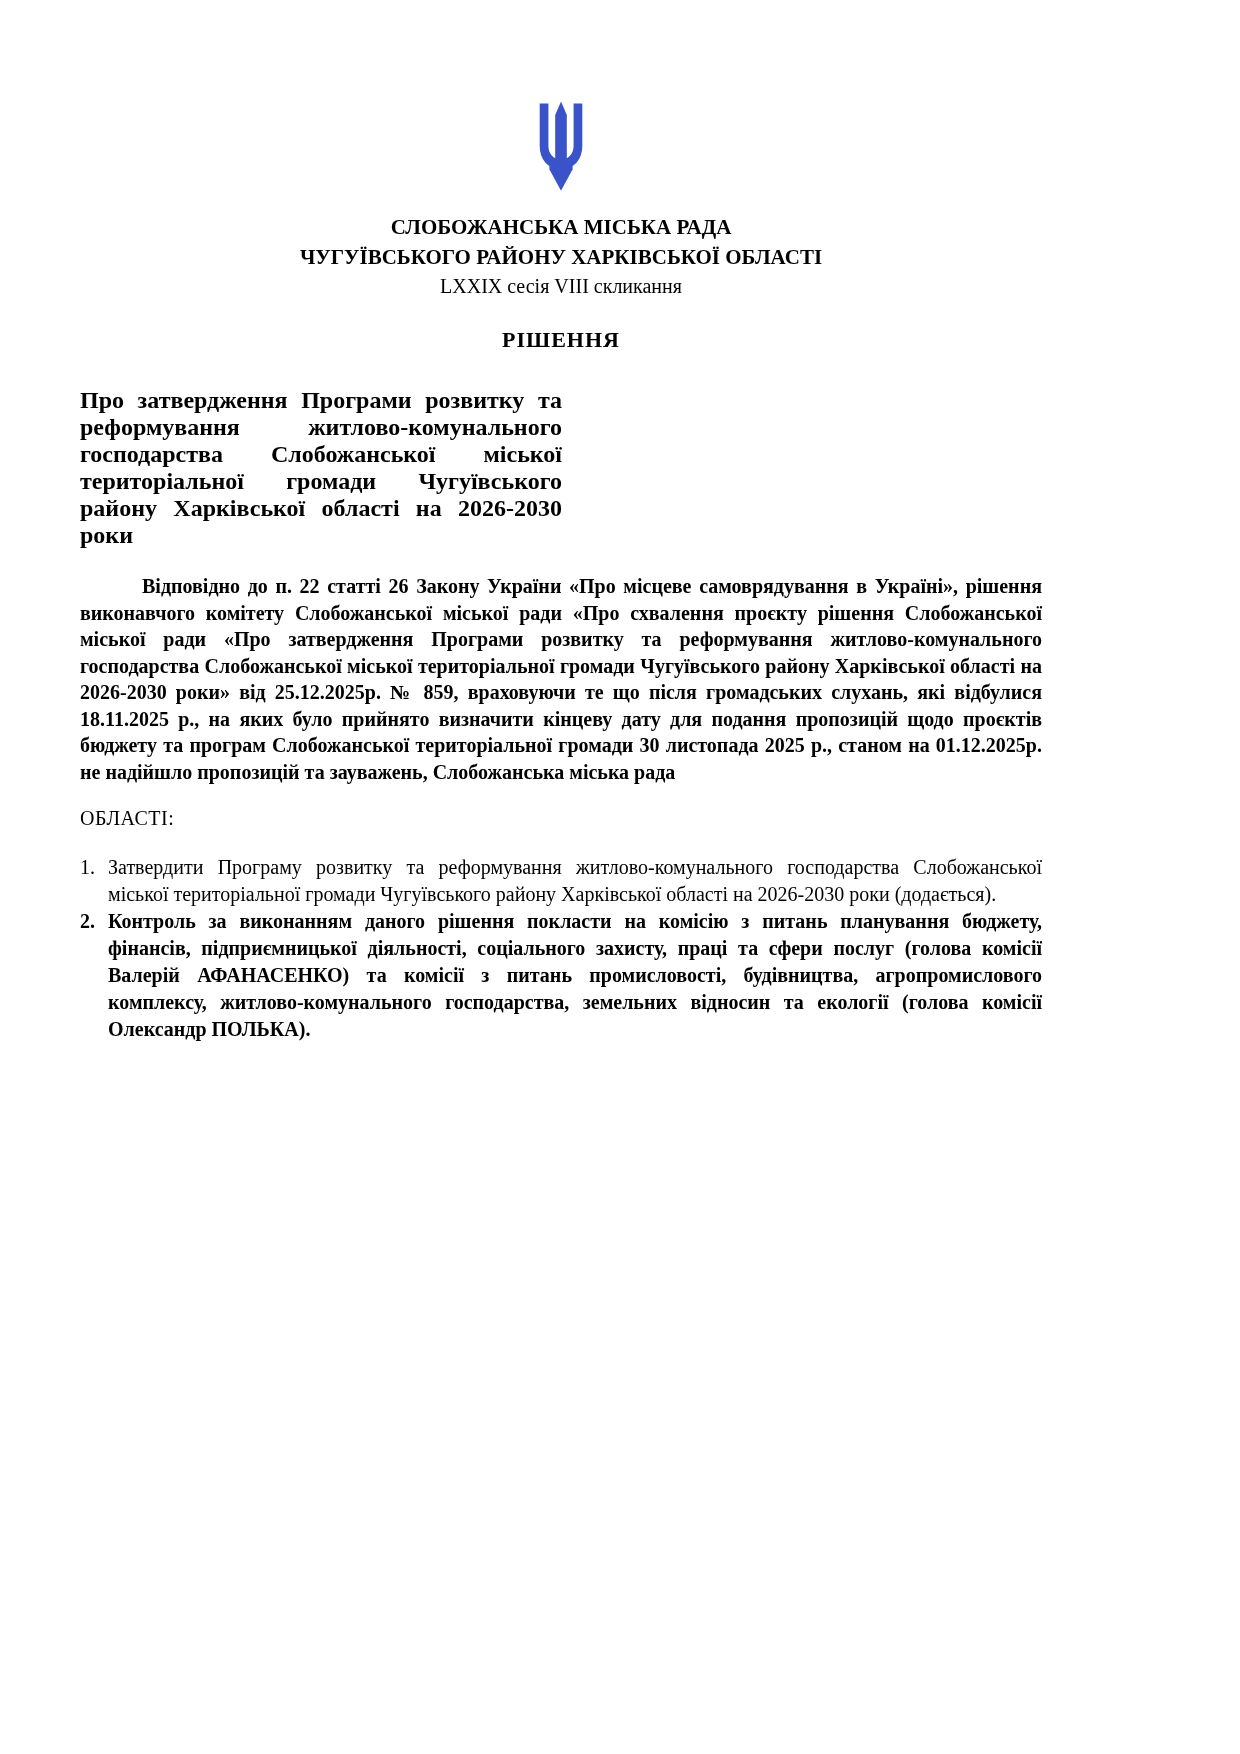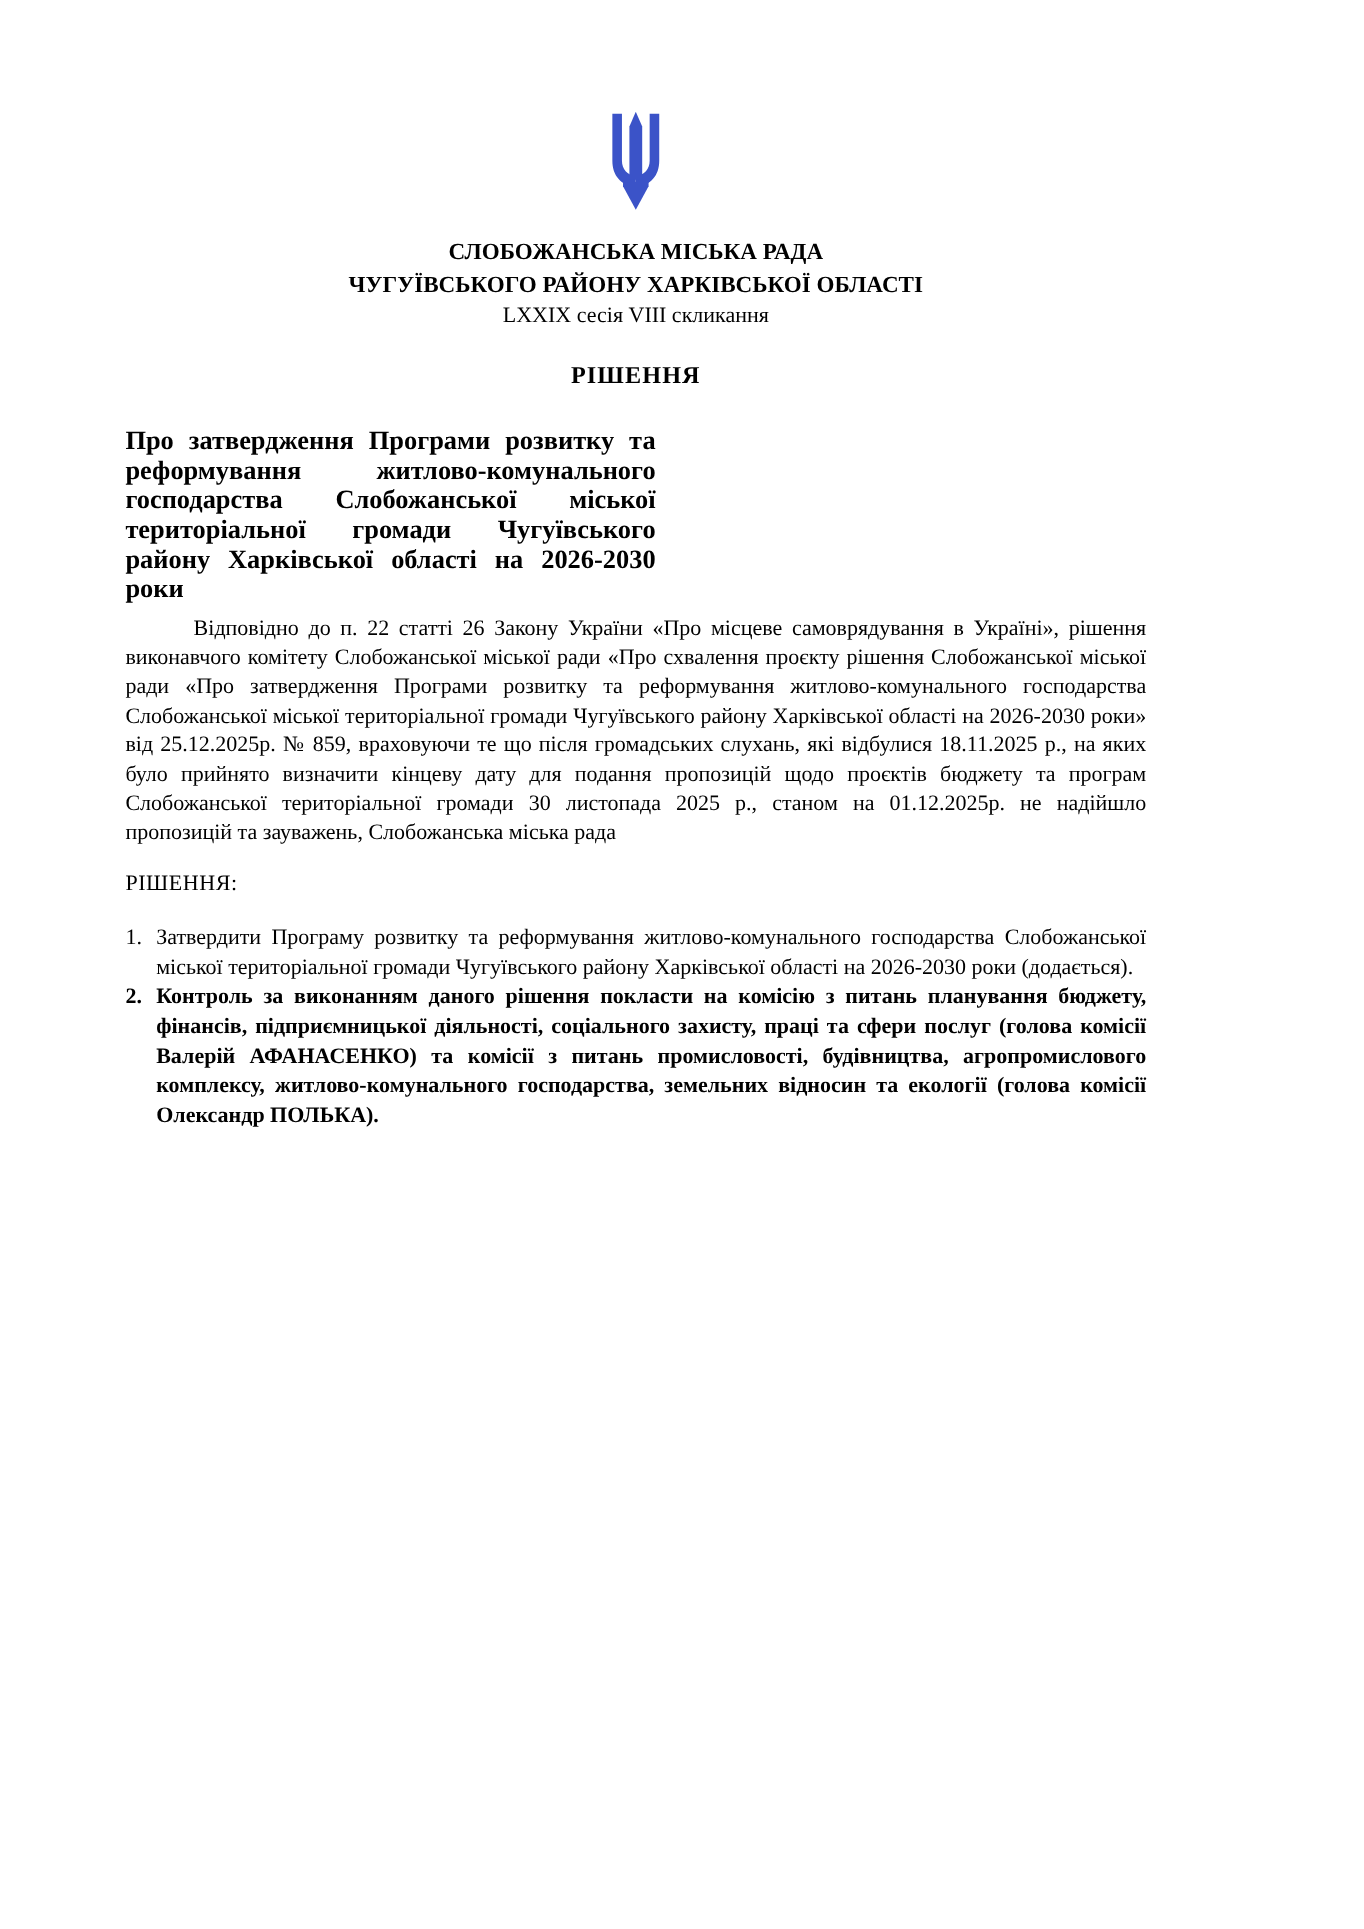--- a/index.html
+++ b/index.html
@@ -4,21 +4,21 @@
 <style>
   html, body { margin: 0; padding: 0; }
   body {
     width: 1240px;
     height: 1754px;
     background: #ffffff;
     color: #000000;
     font-family: "Liberation Serif", serif;
     overflow: hidden;
   }
-  .page { padding: 100px 198px 0 114px; }
+  .page { padding: 100px 198px 0 80px; }
 
   .emblem-wrap { text-align: center; margin-bottom: 12px; }
   .emblem-wrap svg { display: inline-block; }
 
   .org {
     text-align: center;
     font-weight: bold;
     font-size: 21px;
     line-height: 30px;
   }
@@ -50,21 +50,22 @@
     font-size: 24px;
     line-height: 27px;
     text-align: justify;
     margin-top: 34px;
   }
   .preamble {
     font-size: 20px;
     line-height: 26.5px;
     text-align: justify;
     text-indent: 62px;
-    margin-top: 8px;
+    margin-top: 24px;
+    font-weight: bold;
   }
   .resolved {
     font-size: 20px;
     letter-spacing: 0.5px;
     margin-top: 22px;
   }
   .items {
     font-size: 20px;
     line-height: 27px;
     margin-top: 24px;
@@ -105,21 +106,21 @@
   <div class="org">ЧУГУЇВСЬКОГО РАЙОНУ ХАРКІВСЬКОЇ ОБЛАСТІ</div>
   <div class="session">LXXIX сесія VIII скликання</div>
 
   <div class="doc-type">РІШЕННЯ</div>
 
 
   <div class="subject">Про затвердження Програми розвитку та реформування житлово-комунального господарства Слобожанської міської територіальної громади Чугуївського району Харківської області на 2026-2030 роки</div>
 
   <div class="preamble">Відповідно до п. 22 статті  26 Закону України «Про місцеве самоврядування в Україні», рішення виконавчого комітету Слобожанської  міської ради «Про схвалення проєкту рішення  Слобожанської міської ради «Про затвердження  Програми розвитку та реформування  житлово-комунального господарства Слобожанської міської територіальної громади Чугуївського району Харківської області на 2026-2030 роки» від 25.12.2025р. № 859, враховуючи те що після громадських слухань, які відбулися 18.11.2025 р., на яких було прийнято визначити кінцеву дату для подання пропозицій щодо проєктів бюджету та програм Слобожанської територіальної громади 30 листопада 2025 р., станом на 01.12.2025р. не надійшло пропозицій та зауважень,  Слобожанська міська рада</div>
 
-  <div class="resolved">РІШЕННЯ:</div>
+  <div class="resolved">ОБЛАСТІ:</div>
 
   <div class="items">
     <div class="item">
       <span class="num">1.</span>
       <span class="txt">Затвердити Програму розвитку та реформування  житлово-комунального господарства Слобожанської міської територіальної громади Чугуївського району Харківської області на 2026-2030 роки (додається).</span>
     </div>
     <div class="item bold">
       <span class="num">2.</span>
       <span class="txt">Контроль за виконанням даного рішення покласти на комісію з  питань планування бюджету, фінансів, підприємницької діяльності,  соціального захисту, праці та  сфери  послуг (голова комісії   Валерій АФАНАСЕНКО) та комісії з питань промисловості,  будівництва, агропромислового комплексу, житлово-комунального господарства, земельних відносин та екології (голова комісії Олександр ПОЛЬКА).</span>
     </div>

